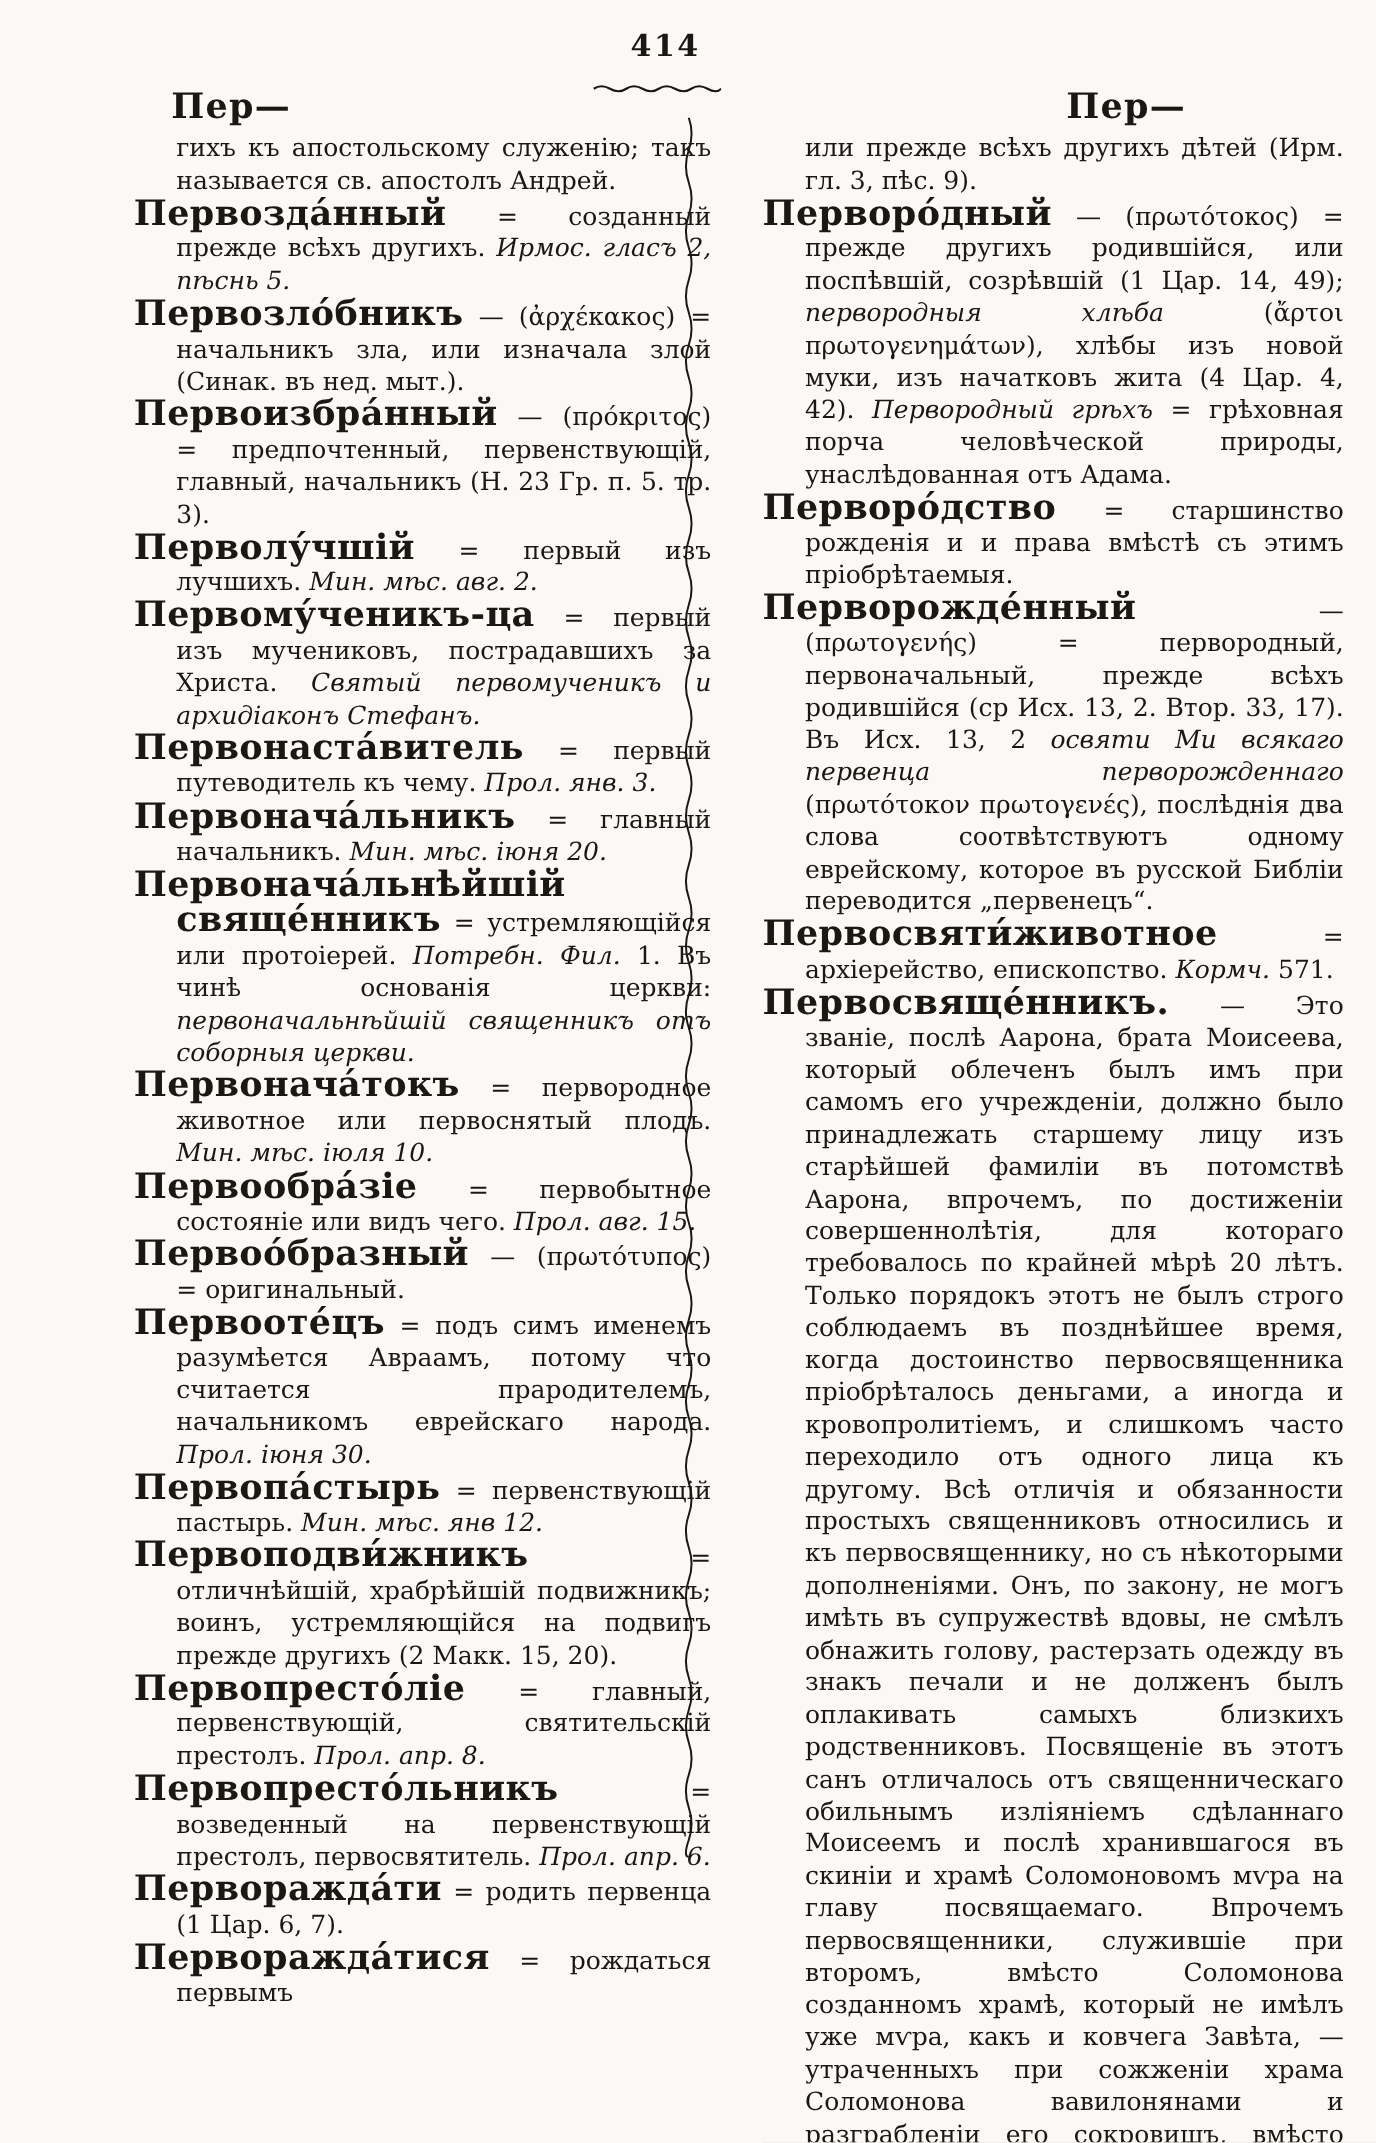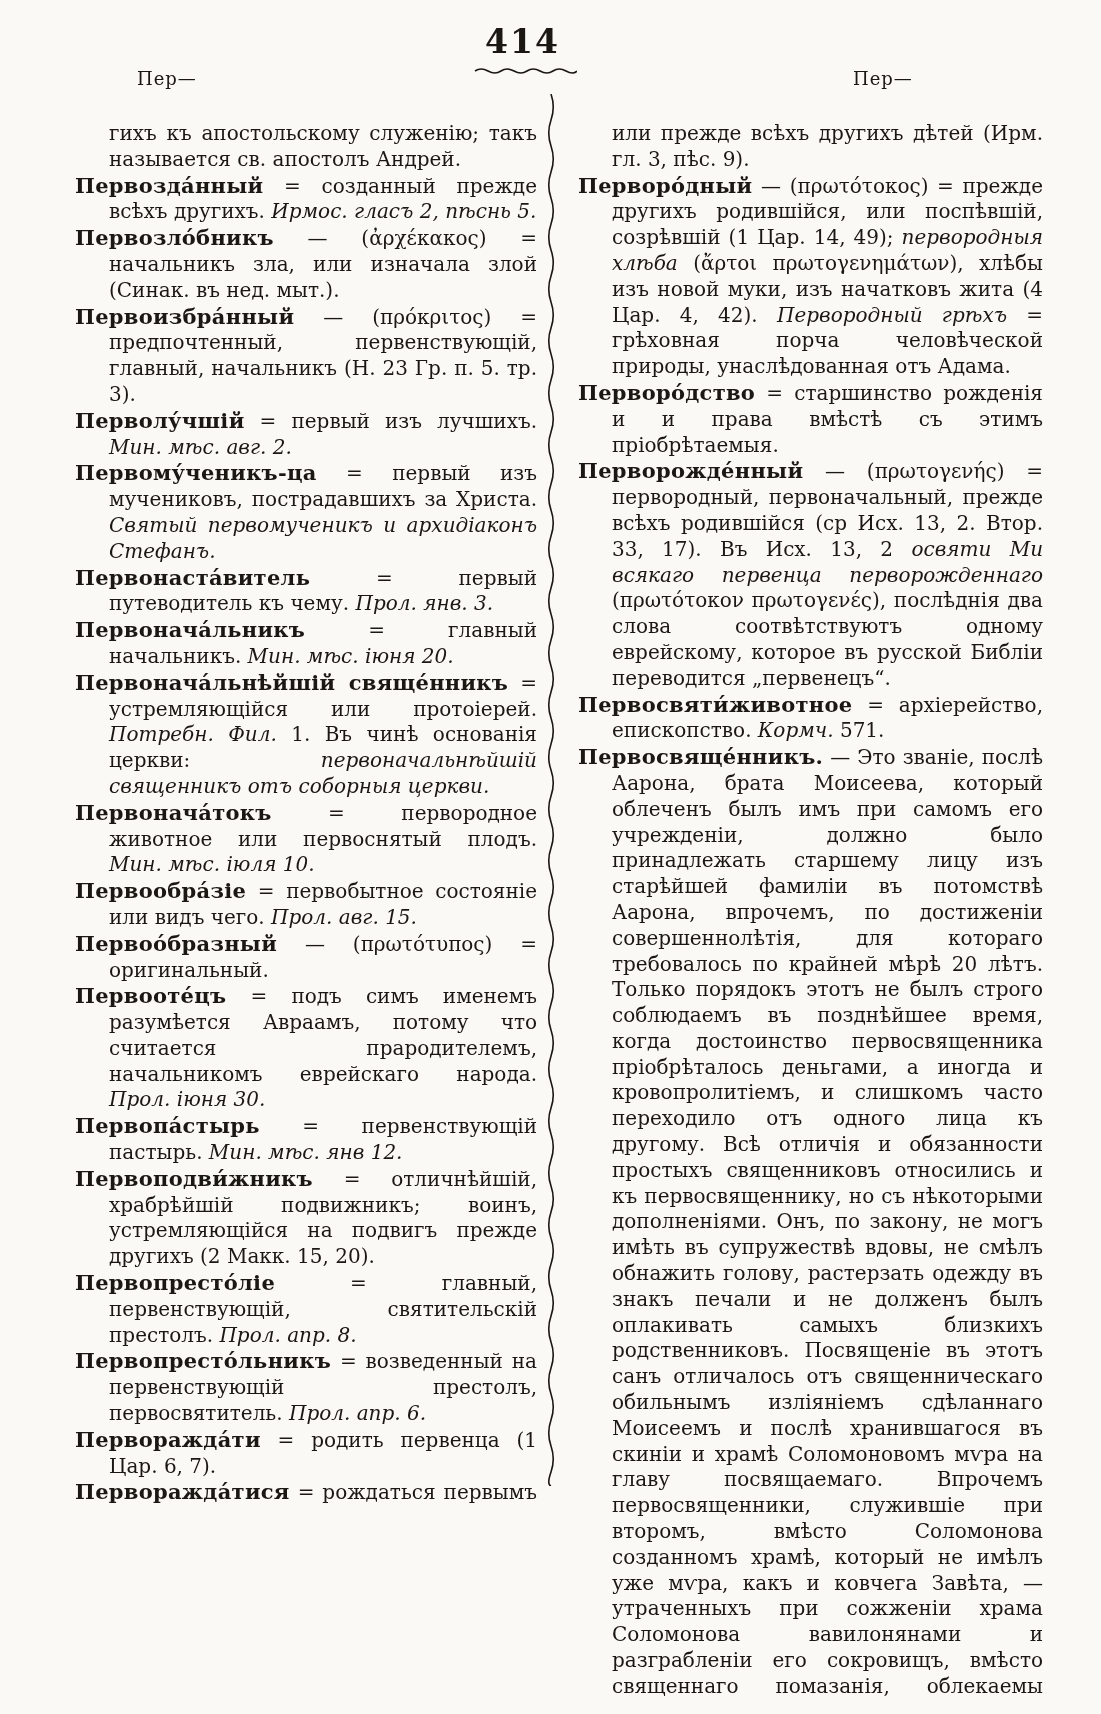--- a/index.html
+++ b/index.html
@@ -6,45 +6,46 @@
   .page {
     position:relative;
     width:1101px; height:1714px;
     margin:0 auto;
     background:#faf9f5;
     color:#1b1713;
     font-family:"DejaVu Serif","Liberation Serif",serif;
     overflow:hidden;
   }
   .page-number {
-    position:absolute; top:22px; left:0; width:1045px;
+    position:absolute; top:22px; left:10px; width:1045px;
     text-align:center;
-    font-size:33px; font-weight:bold; letter-spacing:2px;
+    font-size:24px; font-weight:bold; letter-spacing:2px;
   }
   .page-number-underline {
     position:absolute; top:66px; left:473px;
   }
   .running-head {
     position:absolute; top:68px;
-    font-size:18px; font-weight:normal; letter-spacing:1px;
+    font-size:28px; font-weight:bold; letter-spacing:1px;
   }
   .running-head.left  { left:137px; }
   .running-head.right { left:853px; }
   .col {
-    position:absolute; top:121px;
+    position:absolute; top:106px;
     text-align:justify;
     font-size:20px; line-height:25.8px;
     hyphens:auto;
+    margin-left:32px;
   }
   .col-left  { left:75px;  width:462px; }
   .col-right { left:578px; width:465px; }
   .col p.entry { margin:0; padding-left:34px; text-indent:-34px; }
   .col p.entry.cont { text-indent:0; }
   .col p.entry.jlast { text-align-last:justify; }
-  .s-head { font-weight:700; font-size:21px; letter-spacing:0.3px; }
+  .s-head { font-weight:700; font-size:28px; letter-spacing:0.3px; }
   .s-italic { font-style:italic; }
   .s-greek { font-style:normal; }
   .column-divider { position:absolute; top:94px; left:544px; }
 </style>
 </head>
 <body>
 
 <div class="page">
 
   <div class="page-number">414</div>

